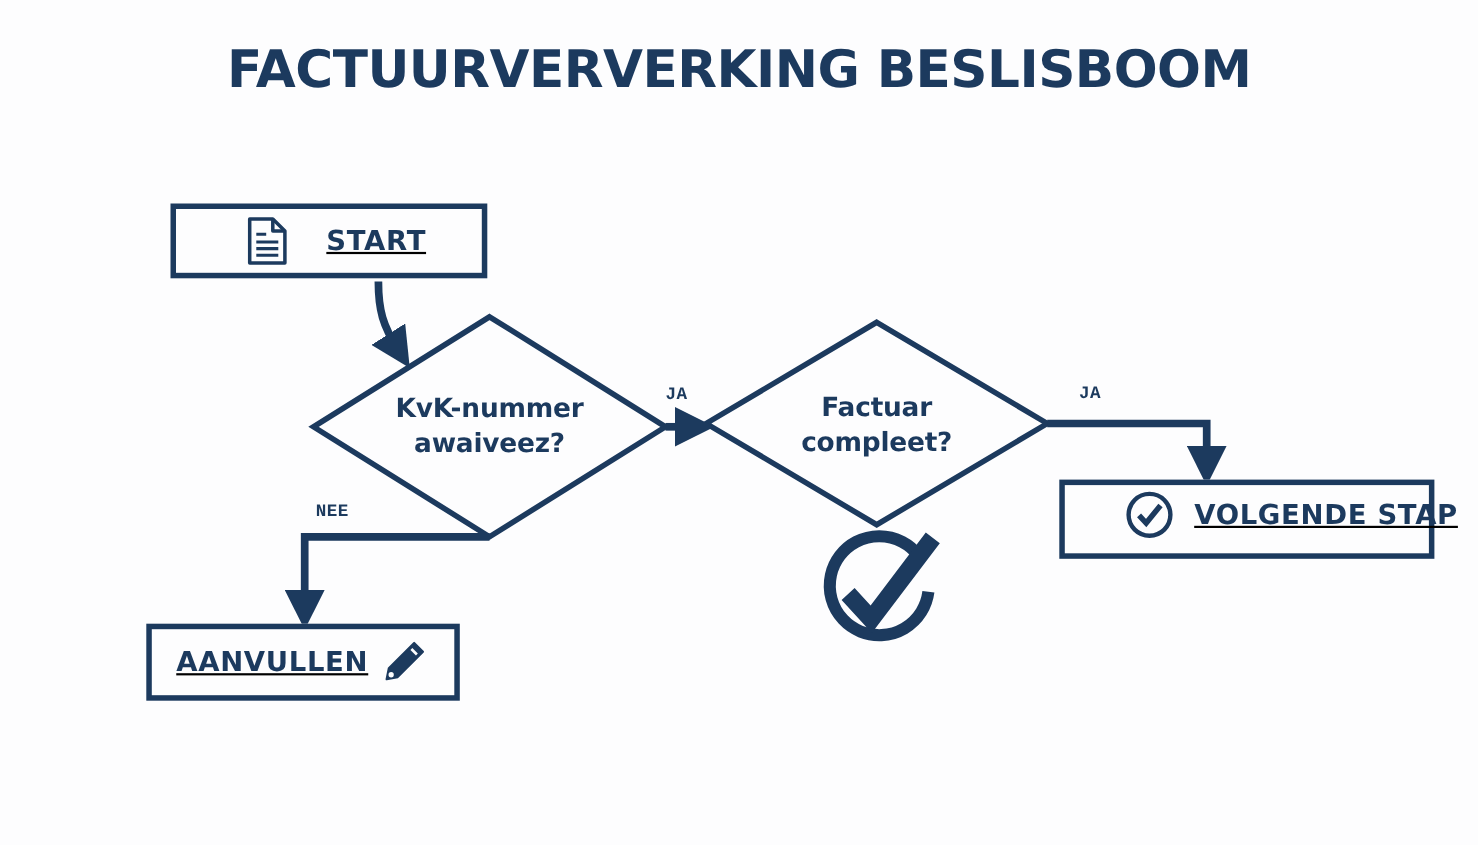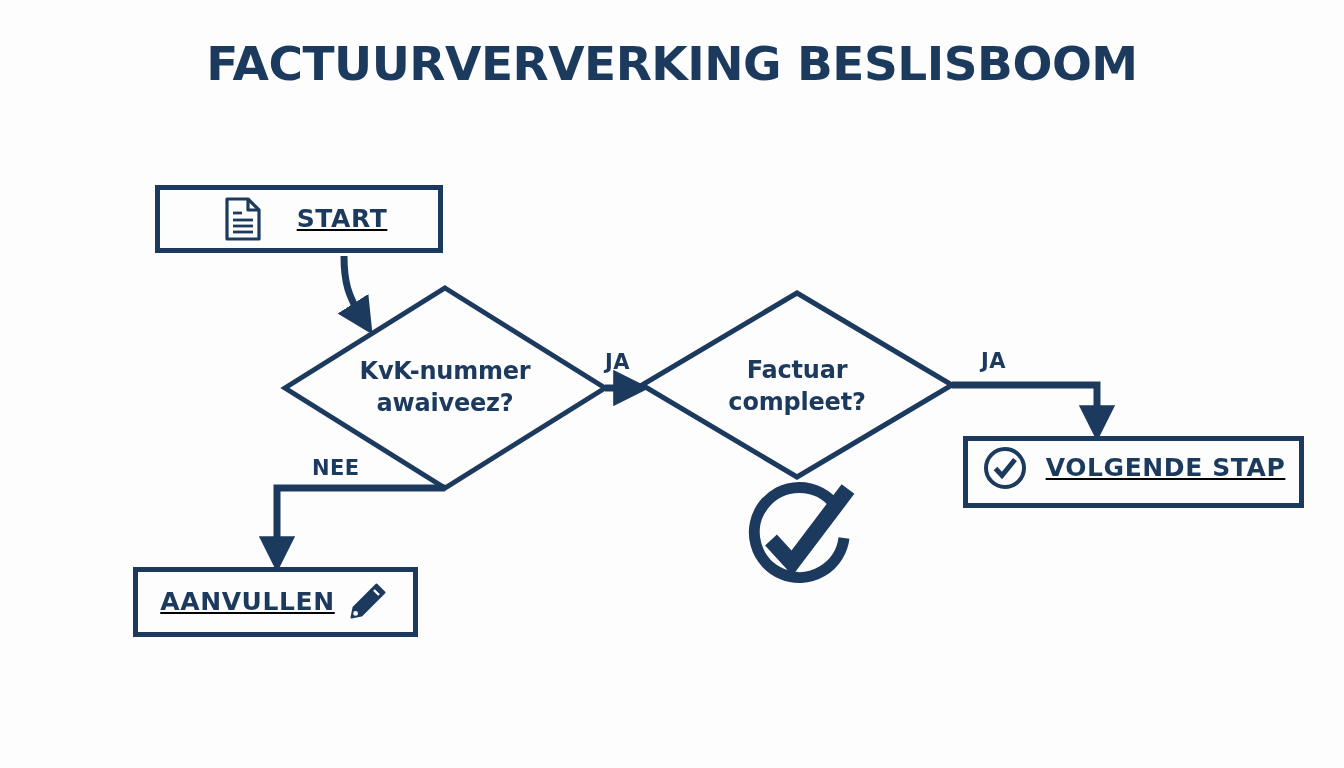--- a/index.html
+++ b/index.html
@@ -46,23 +46,24 @@
     letter-spacing: 0.6px;
     text-align: center;
   }
   .diamond-label {
     font-size: 24px;
     font-weight: bold;
     text-align: center;
     letter-spacing: -0.2px;
   }
   .edge-label {
-    font-size: 21px;
+    font-size: 16px;
     font-weight: bold;
     letter-spacing: 0.4px;
+    font-family: Liberation Mono, monospace;
   }
   .node-box {
     position: absolute;
     box-sizing: border-box;
     border: 5px solid #1c3a5e;
     background: #fdfdfe;
   }
   .node-inner {
     position: absolute;
     display: flex;
@@ -128,26 +129,26 @@
     <div class="txt diamond-label" style="position:relative; left:0; top:4px;">compleet?</div>
   </div>
 
   <div style="position:absolute; left:285px; top:357px; width:320px; text-align:center;">
     <div class="txt diamond-label" style="position:relative; left:0; top:0;">KvK-nummer</div>
     <div class="txt diamond-label" style="position:relative; left:0; top:4px;">awaiveez?</div>
   </div>
 
   <div class="txt edge-label" style="left:605px; top:350px;">JA</div>
 
-  <div class="txt edge-label" style="left:312px; top:456px;">NEE</div>
+  <div class="txt edge-label" style="left:287px; top:456px;">NEE</div>
 
   <div class="txt edge-label" style="left:981px; top:349px;">JA</div>
 
   <div class="node-box" style="left:963px; top:436px; width:341px; height:72px;"></div>
-  <div class="node-inner" style="left:963px; top:436px; width:341px; height:64px; gap:18px;">
+  <div class="node-inner" style="left:963px; top:436px; width:341px; height:64px; gap:18px;padding-left:40px;">
     <span class="icon-holder">
       <svg width="46" height="46" viewBox="0 0 46 46">
         <circle cx="23" cy="23" r="19" fill="none" stroke="#1c3a5e" stroke-width="4"></circle>
         <path d="M13.5,23.5 L20,30.5 L33,14.5" fill="none" stroke="#1c3a5e" stroke-width="5" stroke-linecap="butt" stroke-linejoin="miter"></path>
       </svg>
     </span>
     <span class="txt node-label" style="position:relative; left:0;">VOLGENDE STAP</span>
   </div>
 
   <div class="node-box" style="left:133px; top:567px; width:285px; height:70px;"></div>

